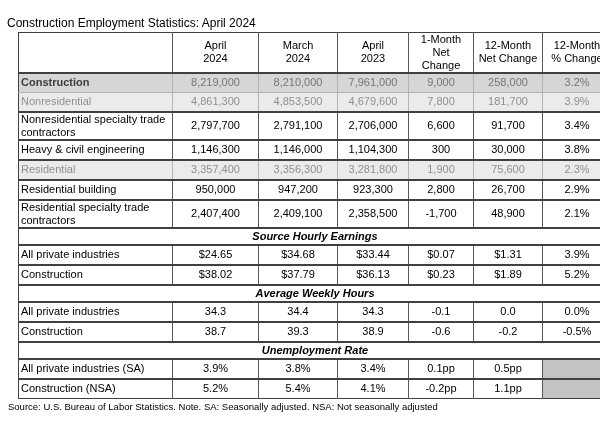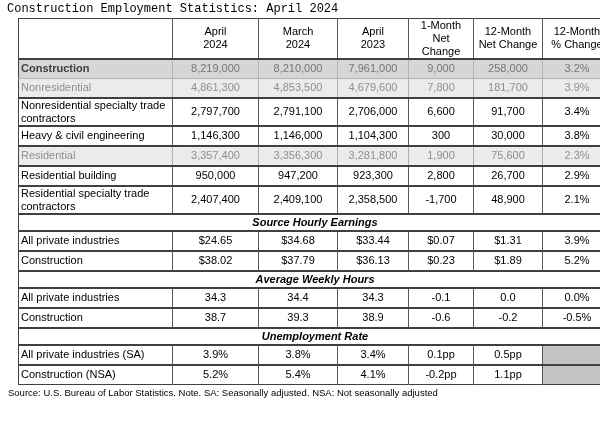--- a/index.html
+++ b/index.html
@@ -8,22 +8,21 @@
     width: 600px;
     height: 435px;
     background: #ffffff;
     font-family: "Liberation Sans", sans-serif;
     color: #000000;
     overflow: hidden;
   }
   .page-title {
     font-size: 12px;
     line-height: 14px;
-    padding: 2px 0 2px 7px;
-    font-family: Liberation Mono, monospace;
+    padding: 16px 0 2px 7px;
   }
   table.stats {
     border-collapse: collapse;
     table-layout: fixed;
     width: 593px;
     margin-left: 18px;
     border: 1px solid var(--dark-line);
   }
   th, td {
     font-size: 11px;

